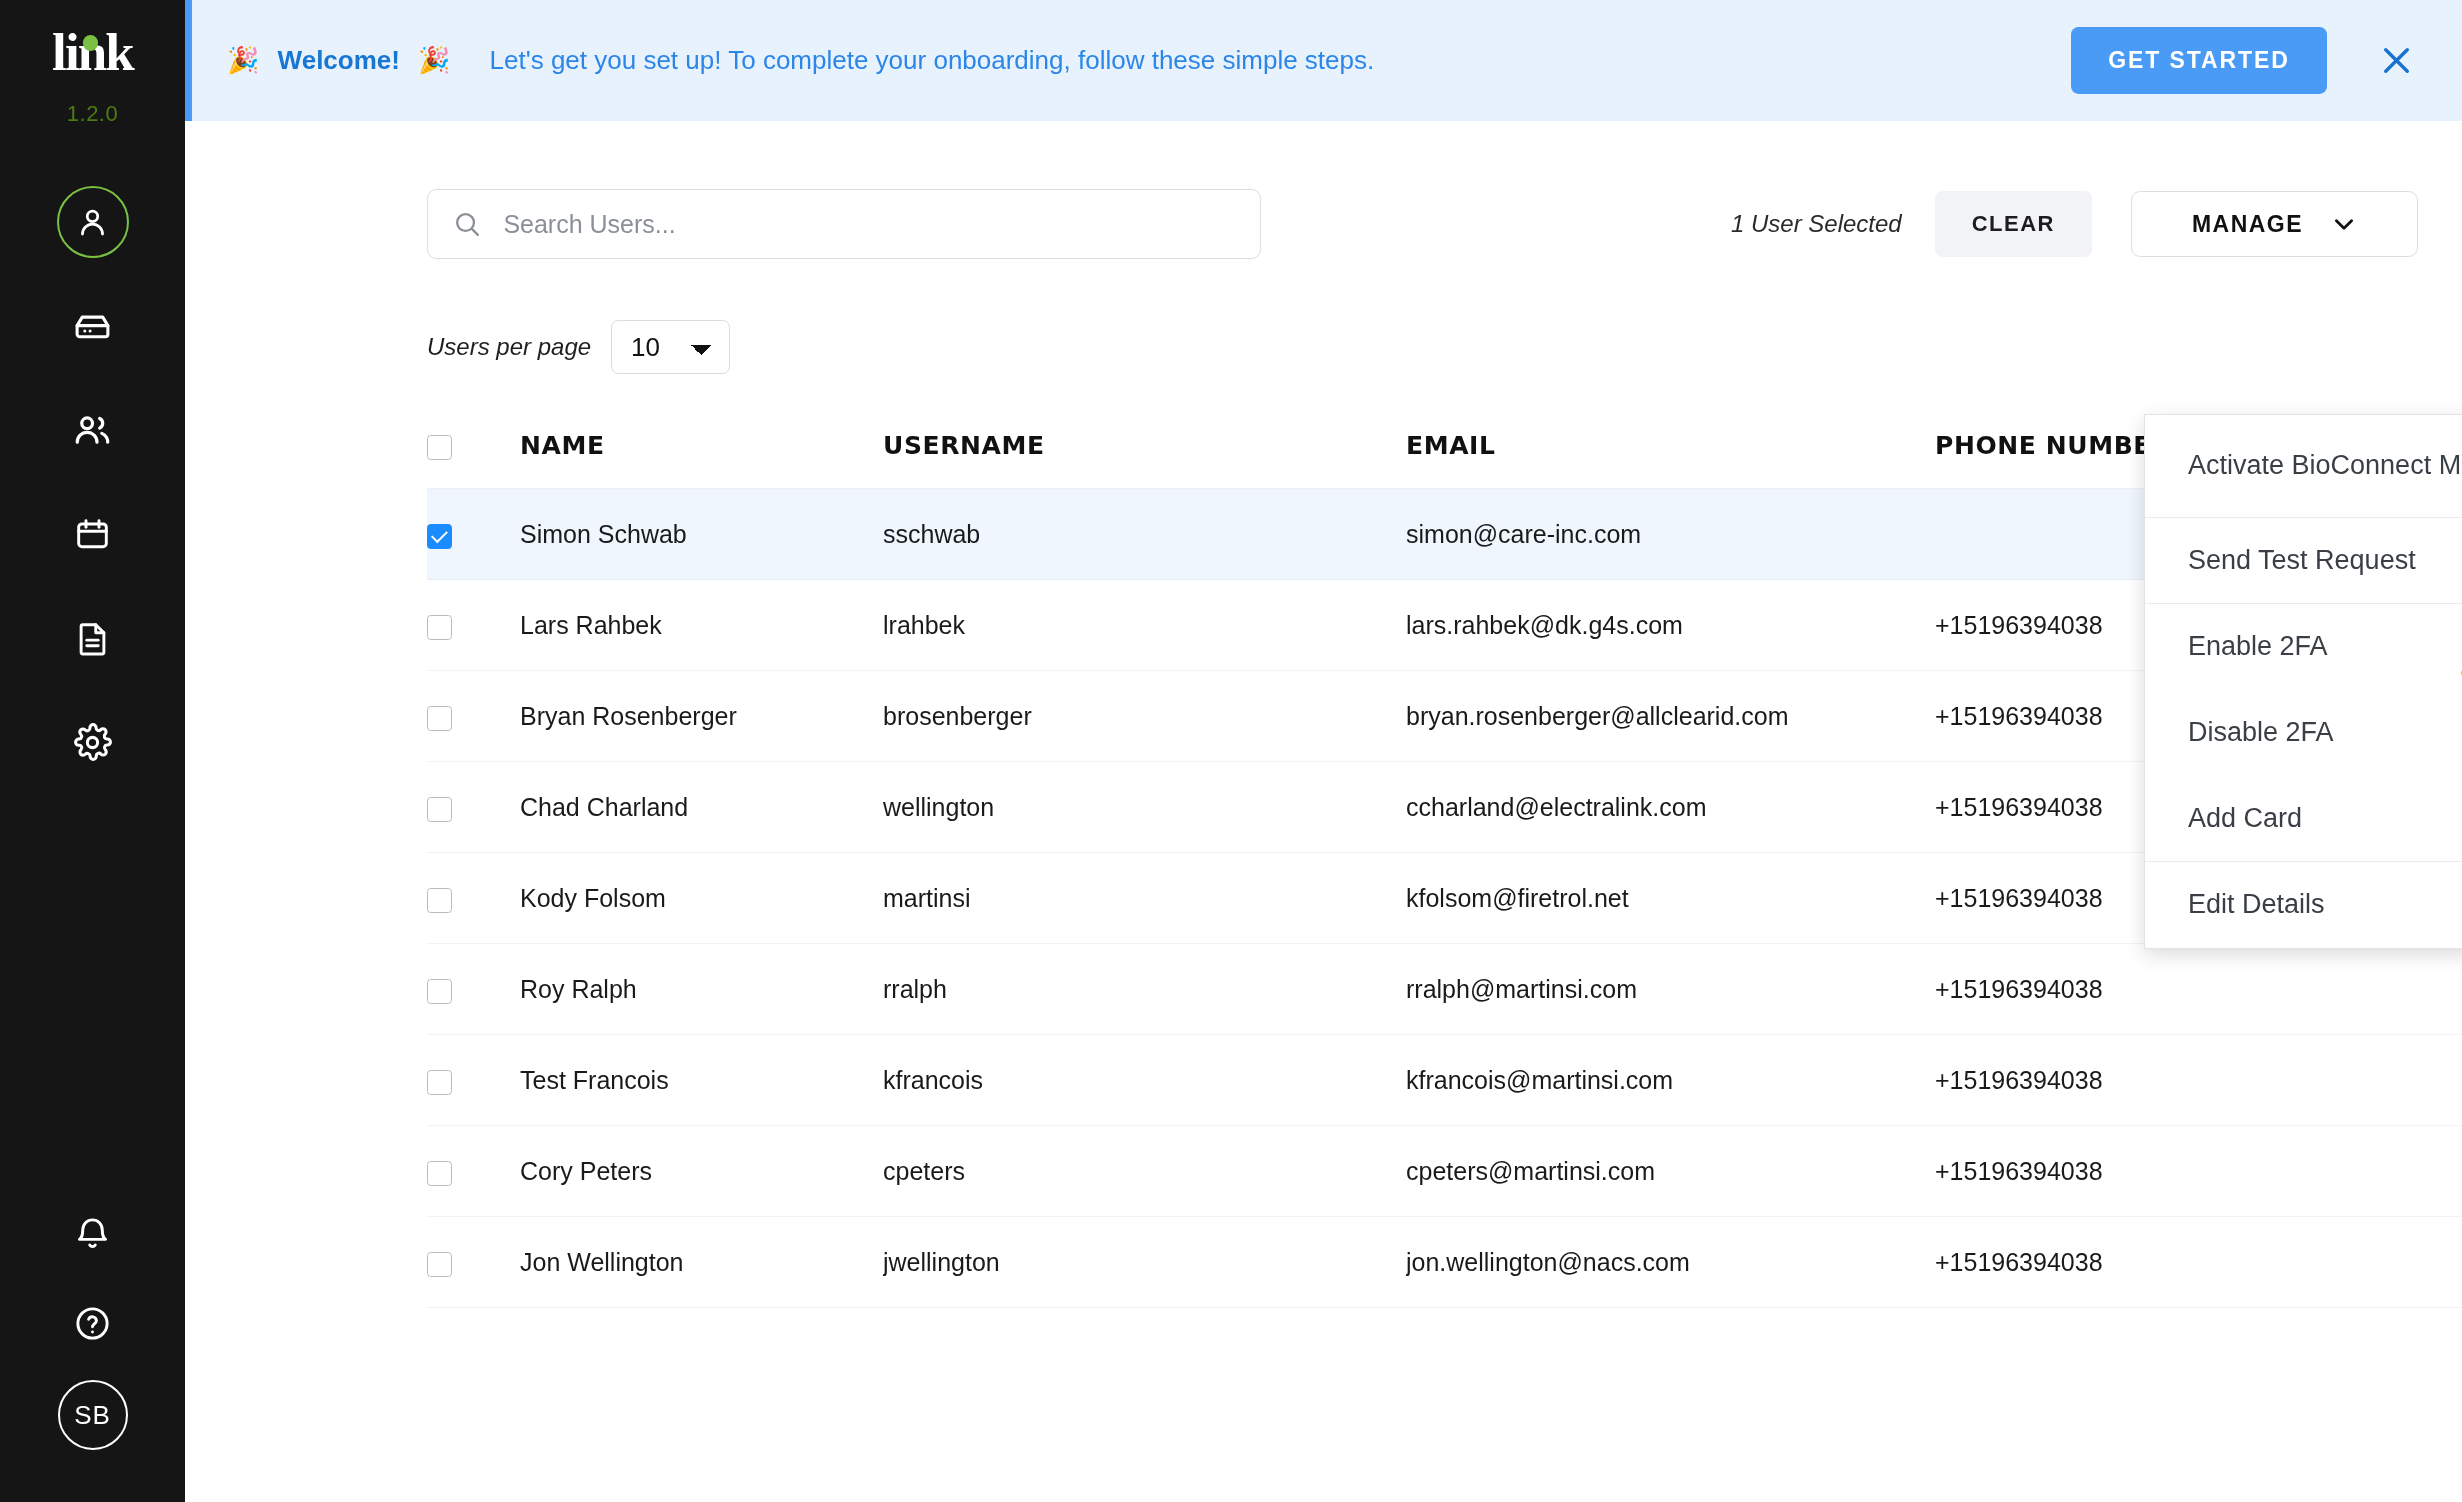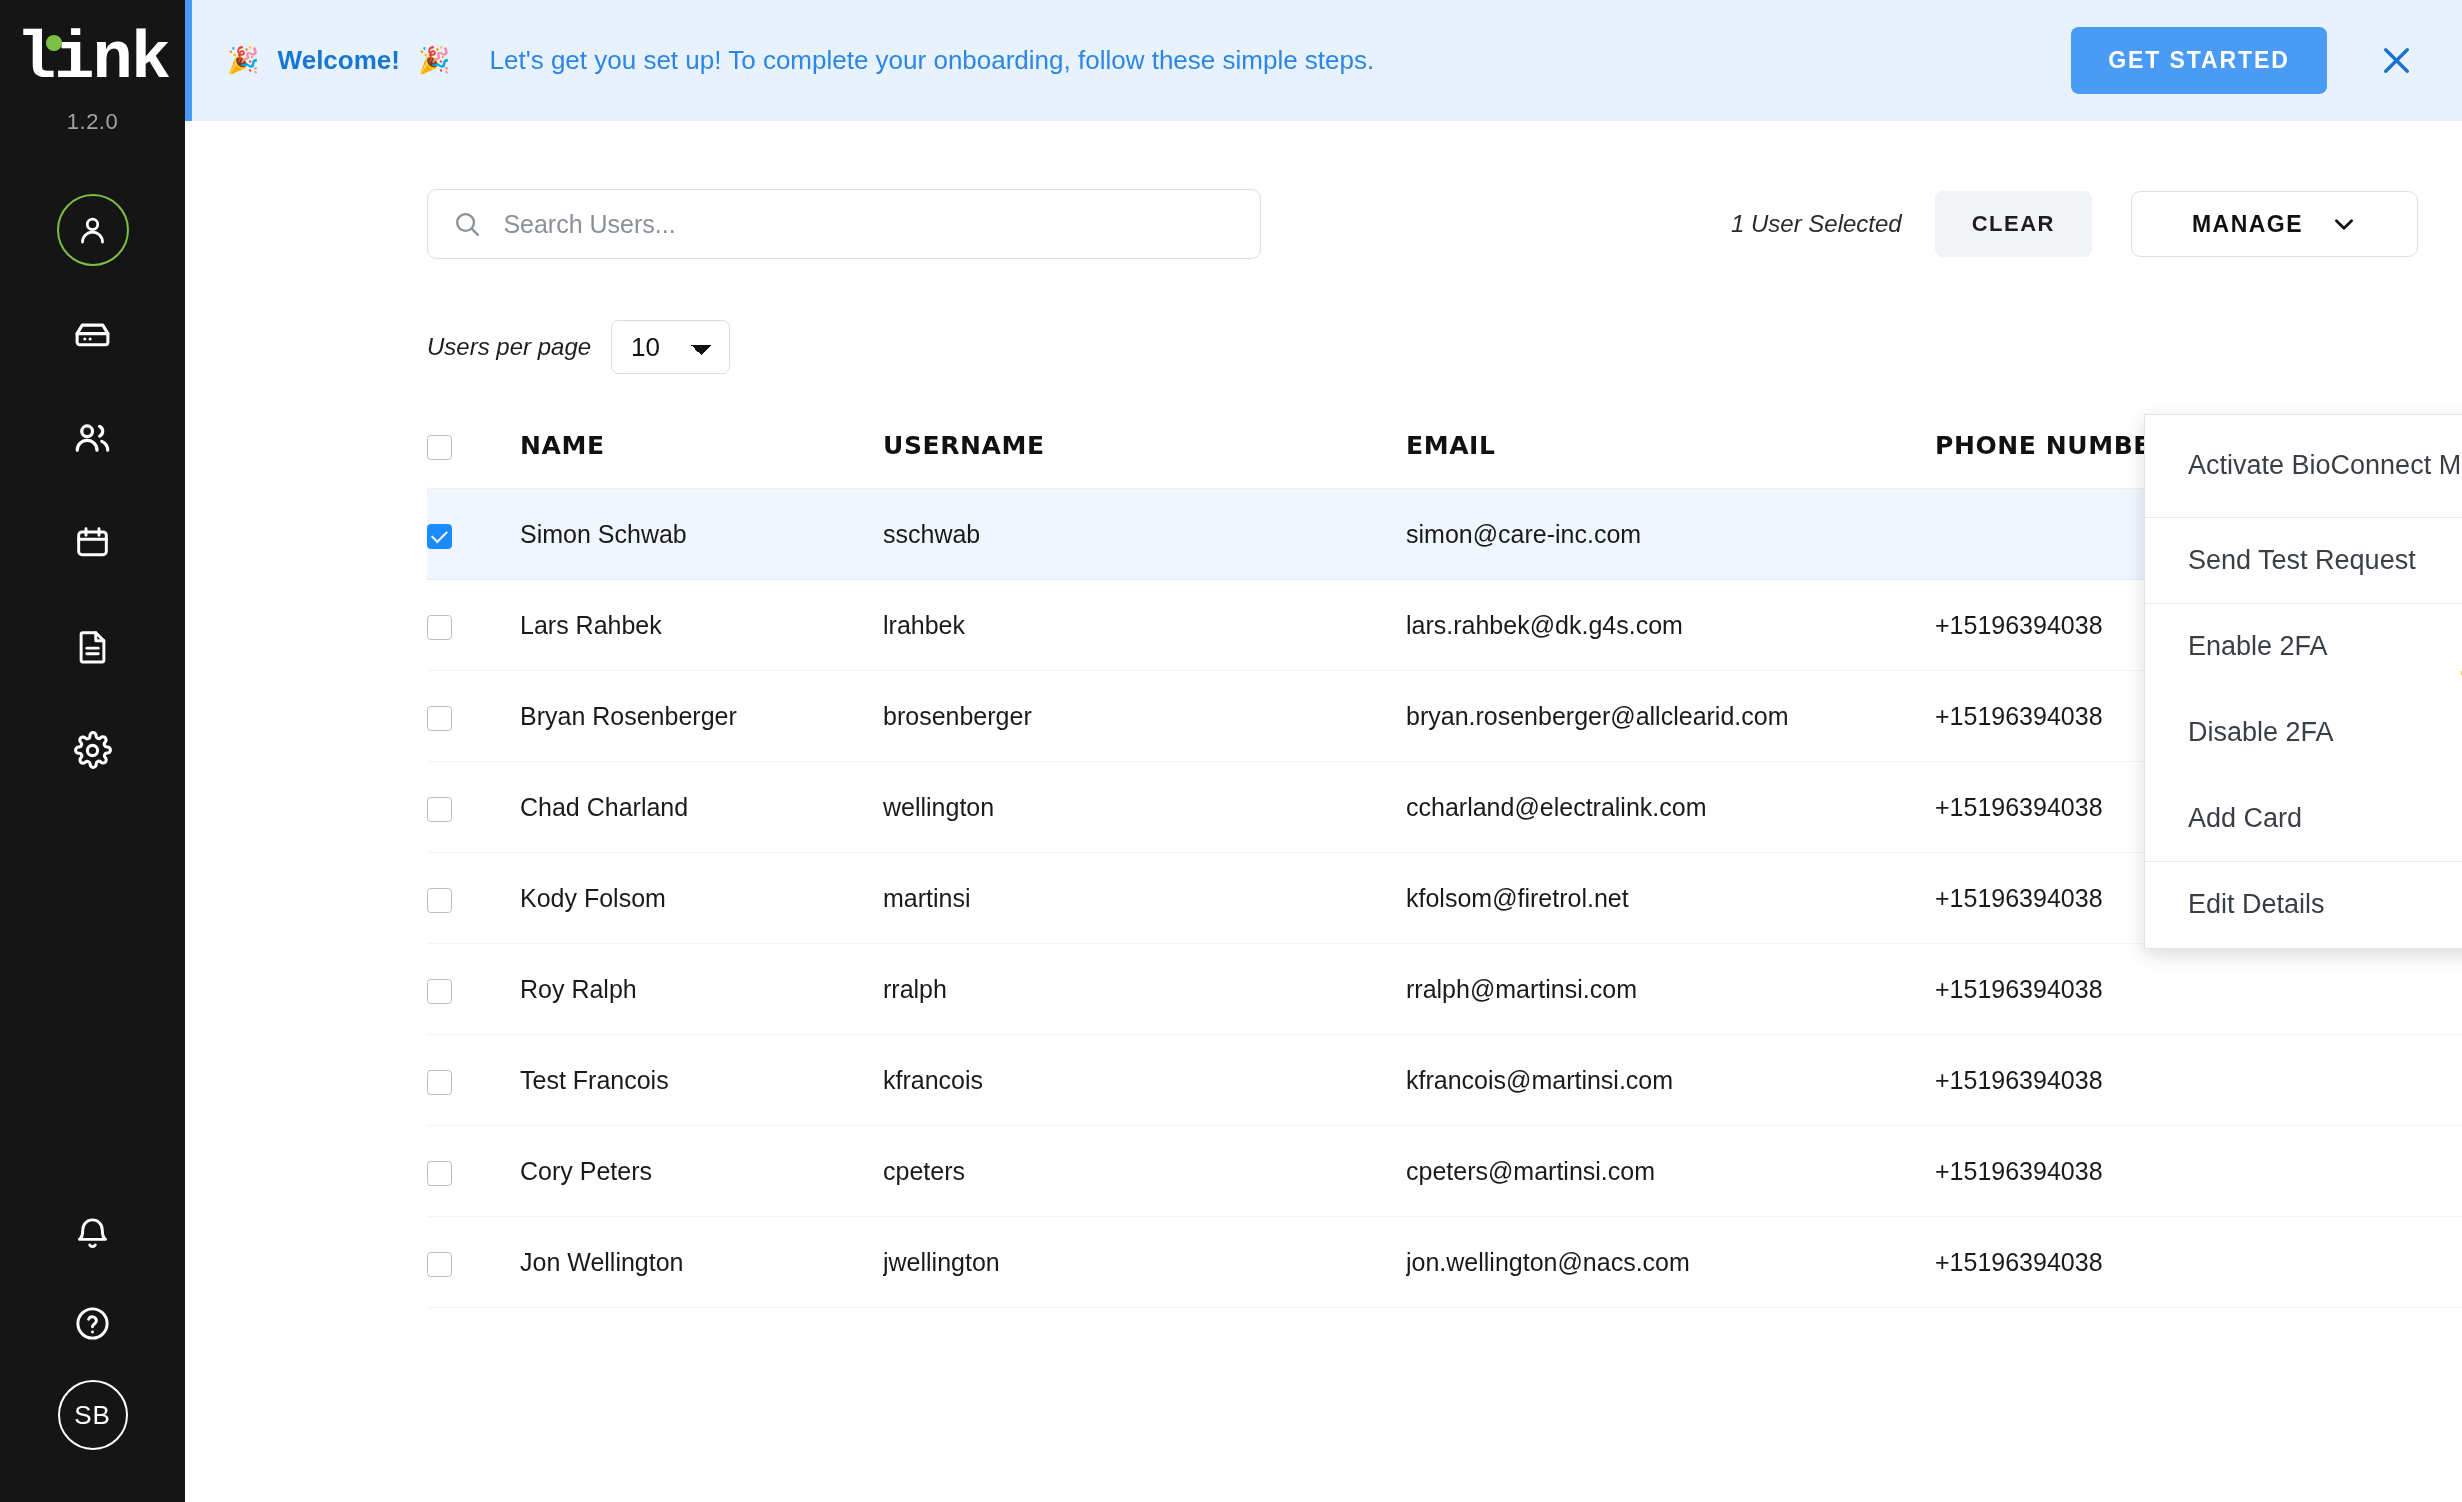--- a/index.html
+++ b/index.html
@@ -15,29 +15,29 @@
   .sidebar {
     width: 185px; height: 1502px;
     background: #151515;
     display: flex; flex-direction: column; align-items: center;
     flex: 0 0 185px;
     position: relative; z-index: 30;
   }
   .logo-block { margin-top: 26px; text-align: center; width: 100%; }
   .logo-word {
     position: relative; display: inline-block;
-    color: #ffffff; font-size: 67px; font-weight: 700;
-    letter-spacing: -1.9px; line-height: 1; font-family: Liberation Mono, monospace;
+    color: #ffffff; font-size: 53px; font-weight: 700;
+    letter-spacing: -1.9px; line-height: 1; font-family: Liberation Serif, serif;
   }
   .logo-dot {
     position: absolute; width: 15.7px; height: 15.7px; border-radius: 50%;
     background: #7AC143; left: 30.5px; top: 9.3px;
   }
   .logo-version {
-    color: #a3a3a3; font-size: 22px; margin-top: 16px; letter-spacing: 0.5px; text-align: center;
+    color: #4d7c0f; font-size: 22px; margin-top: 22px; letter-spacing: 0.5px; text-align: center;
   }
   .nav-icons { margin-top: 43px; width: 100%;
     display: flex; flex-direction: column; align-items: center; gap: 0; }
   .nav-item {
     width: 185px; height: 104px;
     display: flex; align-items: center; justify-content: center;
     cursor: pointer;
   }
   .nav-item svg { display: block; }
   .nav-item.active .ring {

